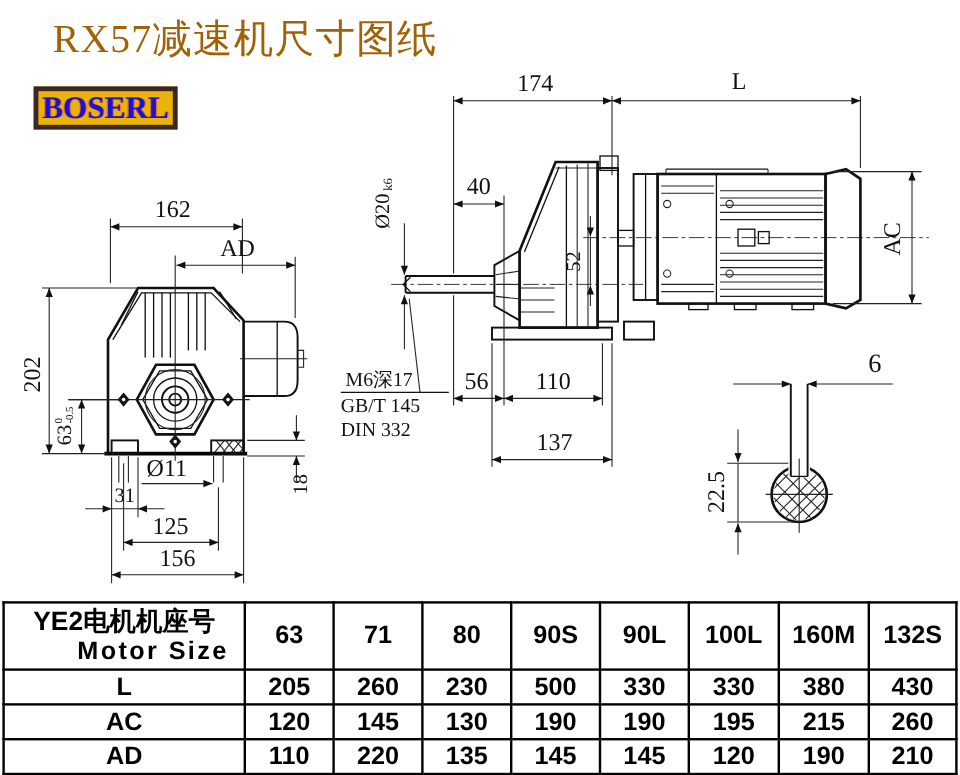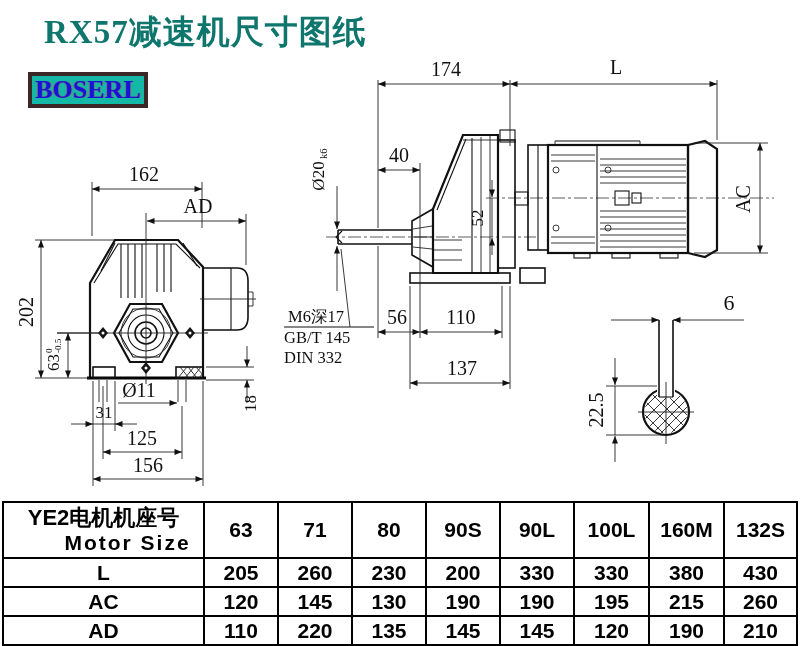--- a/index.html
+++ b/index.html
@@ -1,21 +1,21 @@
 <!DOCTYPE html>
 <html><head>
 <meta charset="utf-8">
 <style>
   html,body{margin:0;padding:0;background:#ffffff;}
   #page{position:relative;width:800px;height:646px;background:#fff;overflow:hidden;
         font-family:"Liberation Serif",serif;}
-  #title{position:absolute;left:44px;top:10px;font-size:33px;font-weight:bold;color:#0f766e;
+  #title{position:absolute;left:44px;top:10px;font-size:33px;font-weight:normal;color:#a16207;
          letter-spacing:1px;white-space:nowrap;}
   #logo{position:absolute;left:28px;top:72px;width:112px;height:28px;border:4px solid #3b2727;
-        background:#14b8a6;display:flex;align-items:center;justify-content:center;}
+        background:#eab308;display:flex;align-items:center;justify-content:center;}
   #logo span{color:#1a12d8;font-size:26px;font-weight:bold;font-family:"Liberation Serif",serif;
         letter-spacing:0px;line-height:1;
         text-shadow:1px 0 0 rgba(210,40,80,.45), -1px 0 0 rgba(210,40,80,.45);}
   svg{position:absolute;left:0;top:0;}
   svg text{fill:#111;font-family:"Liberation Serif",serif;}
   .dt{font-size:20px;}
   .dts{font-size:17px;}
   .nt{font-size:16.5px;}
   .o{stroke:#111;stroke-width:1.6;fill:none;}
   .o2{stroke:#111;stroke-width:2.2;fill:none;}
@@ -351,21 +351,21 @@
       <td>90L</td>
       <td>100L</td>
       <td>160M</td>
       <td>132S</td>
     </tr>
     <tr class="row">
       <td>L</td>
       <td>205</td>
       <td>260</td>
       <td>230</td>
-      <td>200</td>
+      <td>500</td>
       <td>330</td>
       <td>330</td>
       <td>380</td>
       <td>430</td>
     </tr>
     <tr class="row">
       <td>AC</td>
       <td>120</td>
       <td>145</td>
       <td>130</td>

